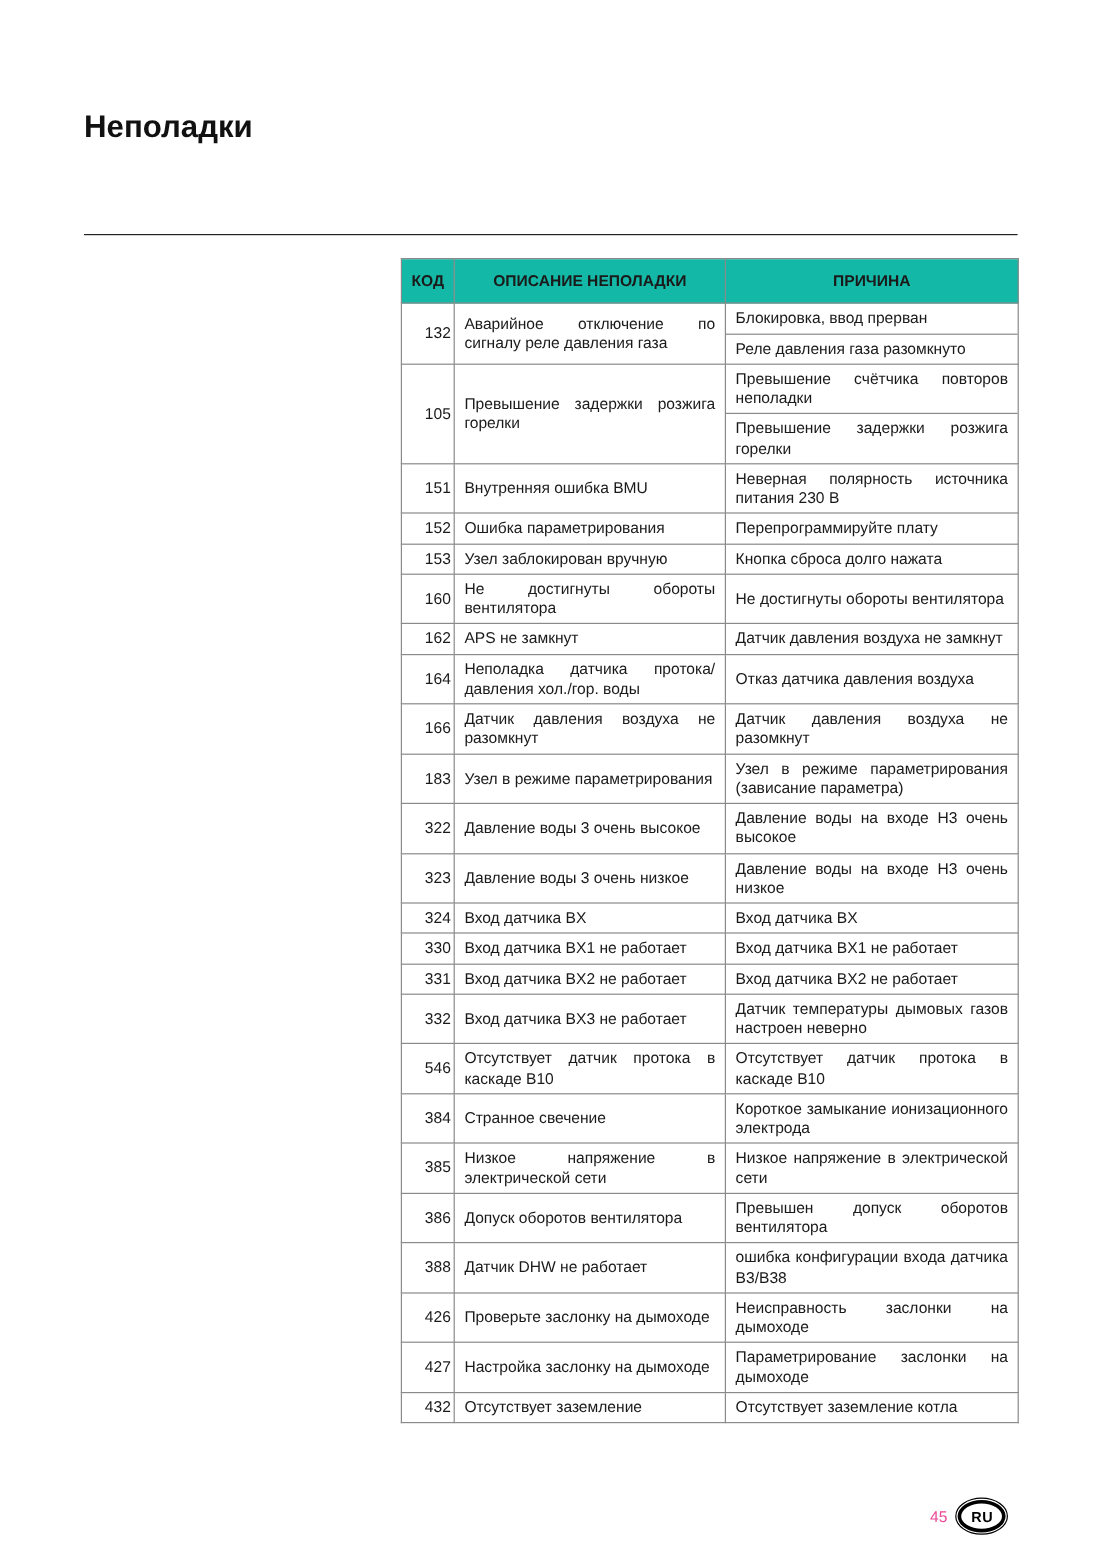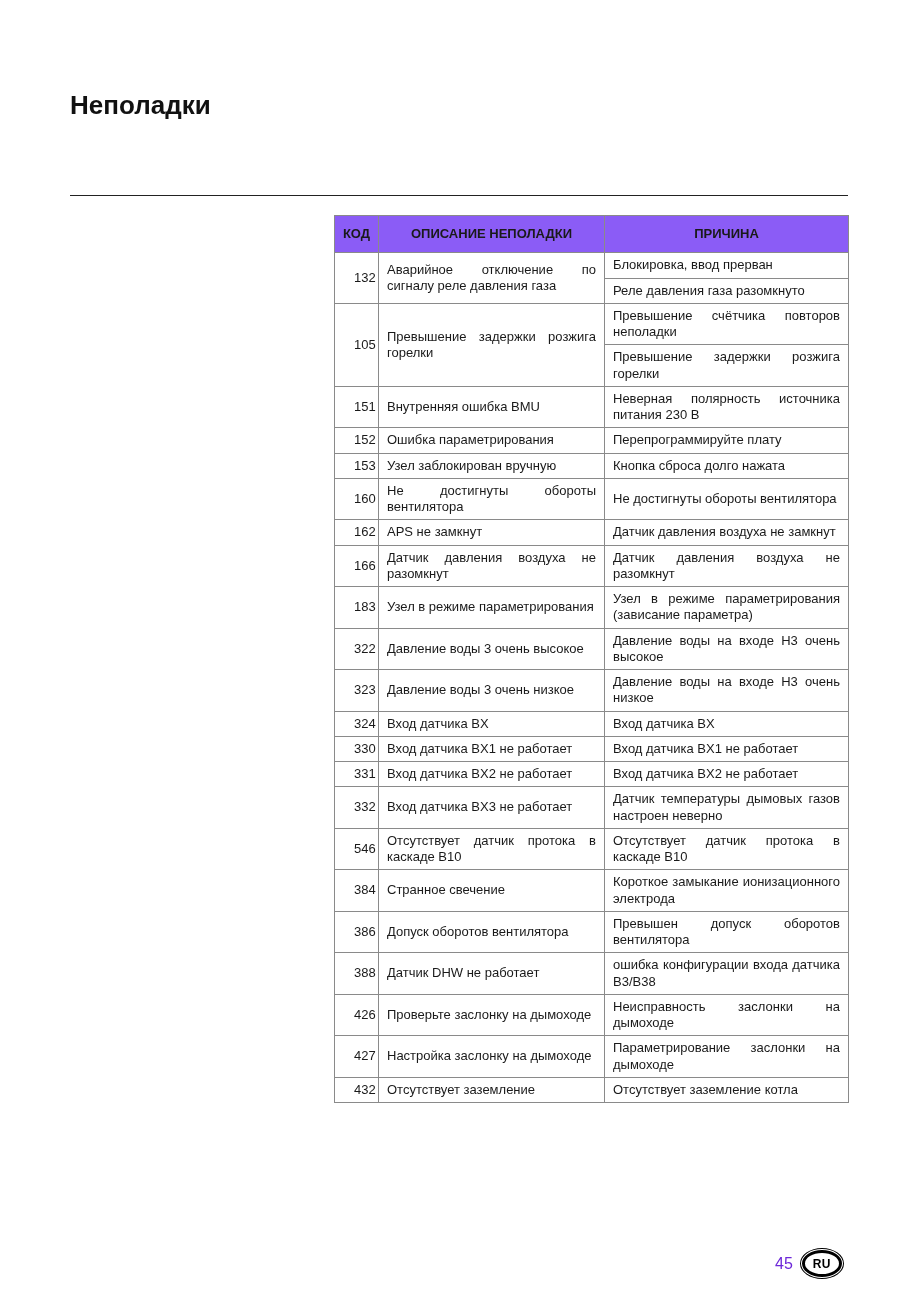--- a/index.html
+++ b/index.html
@@ -41,21 +41,21 @@
     width: 514px;
     font-size: 13px;
     line-height: 1.25;
   }
   table.fault-table th,
   table.fault-table td {
     border: 1px solid #8a8a8a;
     vertical-align: middle;
   }
   table.fault-table th {
-    background: #8b5cf6;
+    background: #14b8a6;
     font-weight: 700;
     font-size: 13px;
     padding: 10px 4px;
     text-align: center;
     color: #1a1a1a;
   }
   td.code-cell {
     text-align: center;
     padding: 4px 19px;
   }
@@ -75,22 +75,22 @@
   }
   .footer {
     position: absolute;
     left: 775px;
     top: 1250px;
     display: flex;
     align-items: center;
     gap: 9px;
   }
   .page-number {
-    font-size: 16px;
-    color: #6d28d9;
+    font-size: 13px;
+    color: #ec4899;
   }
   .ru-badge {
     width: 40px;
     height: 27px;
     border: 3px solid #000000;
     outline: 1px solid #000000;
     outline-offset: 1px;
     border-radius: 50%;
     display: flex;
     align-items: center;
@@ -172,20 +172,27 @@
             </td>
           </tr>
           <tr>
             <td class="code-cell">162</td>
             <td class="desc-cell">APS не замкнут</td>
             <td class="cause-cell">
               <div class="cause-item">Датчик давления воздуха не замкнут</div>
             </td>
           </tr>
           <tr>
+            <td class="code-cell">164</td>
+            <td class="desc-cell">Неполадка датчика протока/давления хол./гор. воды</td>
+            <td class="cause-cell">
+              <div class="cause-item">Отказ датчика давления воздуха</div>
+            </td>
+          </tr>
+          <tr>
             <td class="code-cell">166</td>
             <td class="desc-cell">Датчик давления воздуха не разомкнут</td>
             <td class="cause-cell">
               <div class="cause-item">Датчик давления воздуха не разомкнут</div>
             </td>
           </tr>
           <tr>
             <td class="code-cell">183</td>
             <td class="desc-cell">Узел в режиме параметрирования</td>
             <td class="cause-cell">
@@ -239,20 +246,27 @@
             <td class="desc-cell">Отсутствует датчик протока в каскаде B10</td>
             <td class="cause-cell">
               <div class="cause-item">Отсутствует датчик протока в каскаде B10</div>
             </td>
           </tr>
           <tr>
             <td class="code-cell">384</td>
             <td class="desc-cell">Странное свечение</td>
             <td class="cause-cell">
               <div class="cause-item">Короткое замыкание ионизационного электрода</div>
+            </td>
+          </tr>
+          <tr>
+            <td class="code-cell">385</td>
+            <td class="desc-cell">Низкое напряжение в электрической сети</td>
+            <td class="cause-cell">
+              <div class="cause-item">Низкое напряжение в электрической сети</div>
             </td>
           </tr>
           <tr>
             <td class="code-cell">386</td>
             <td class="desc-cell">Допуск оборотов вентилятора</td>
             <td class="cause-cell">
               <div class="cause-item">Превышен допуск оборотов вентилятора</div>
             </td>
           </tr>
           <tr>

